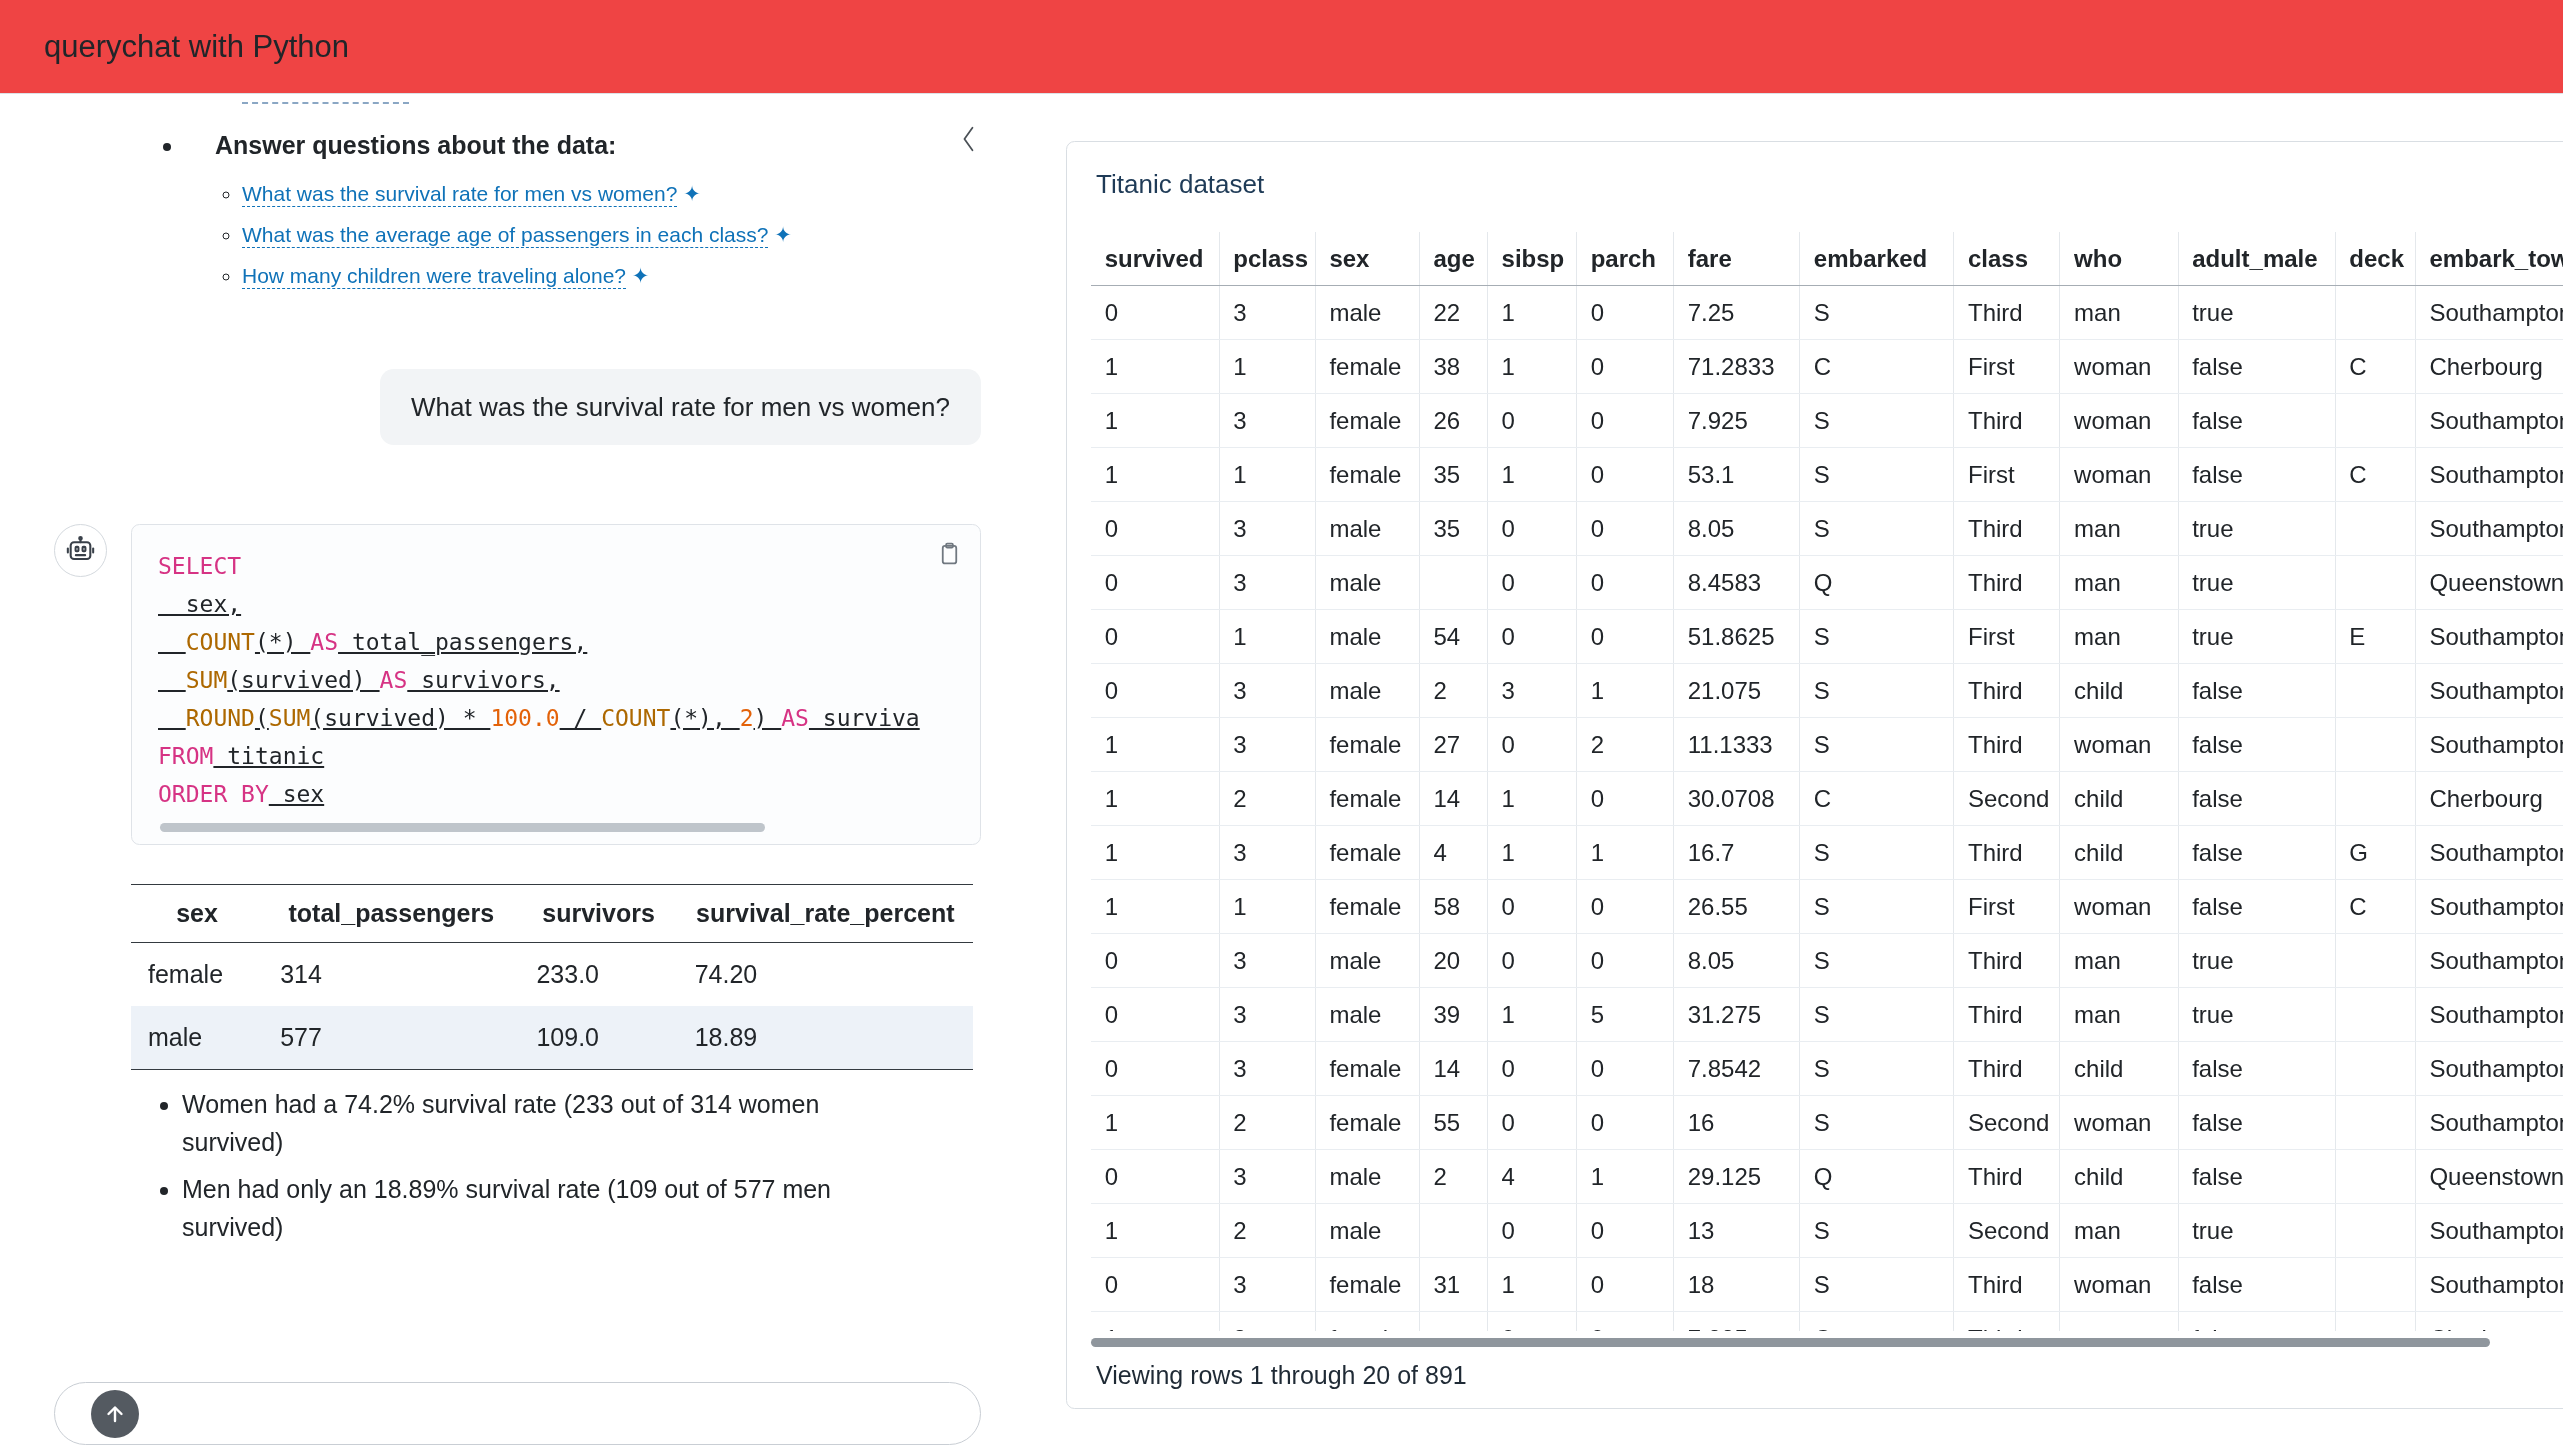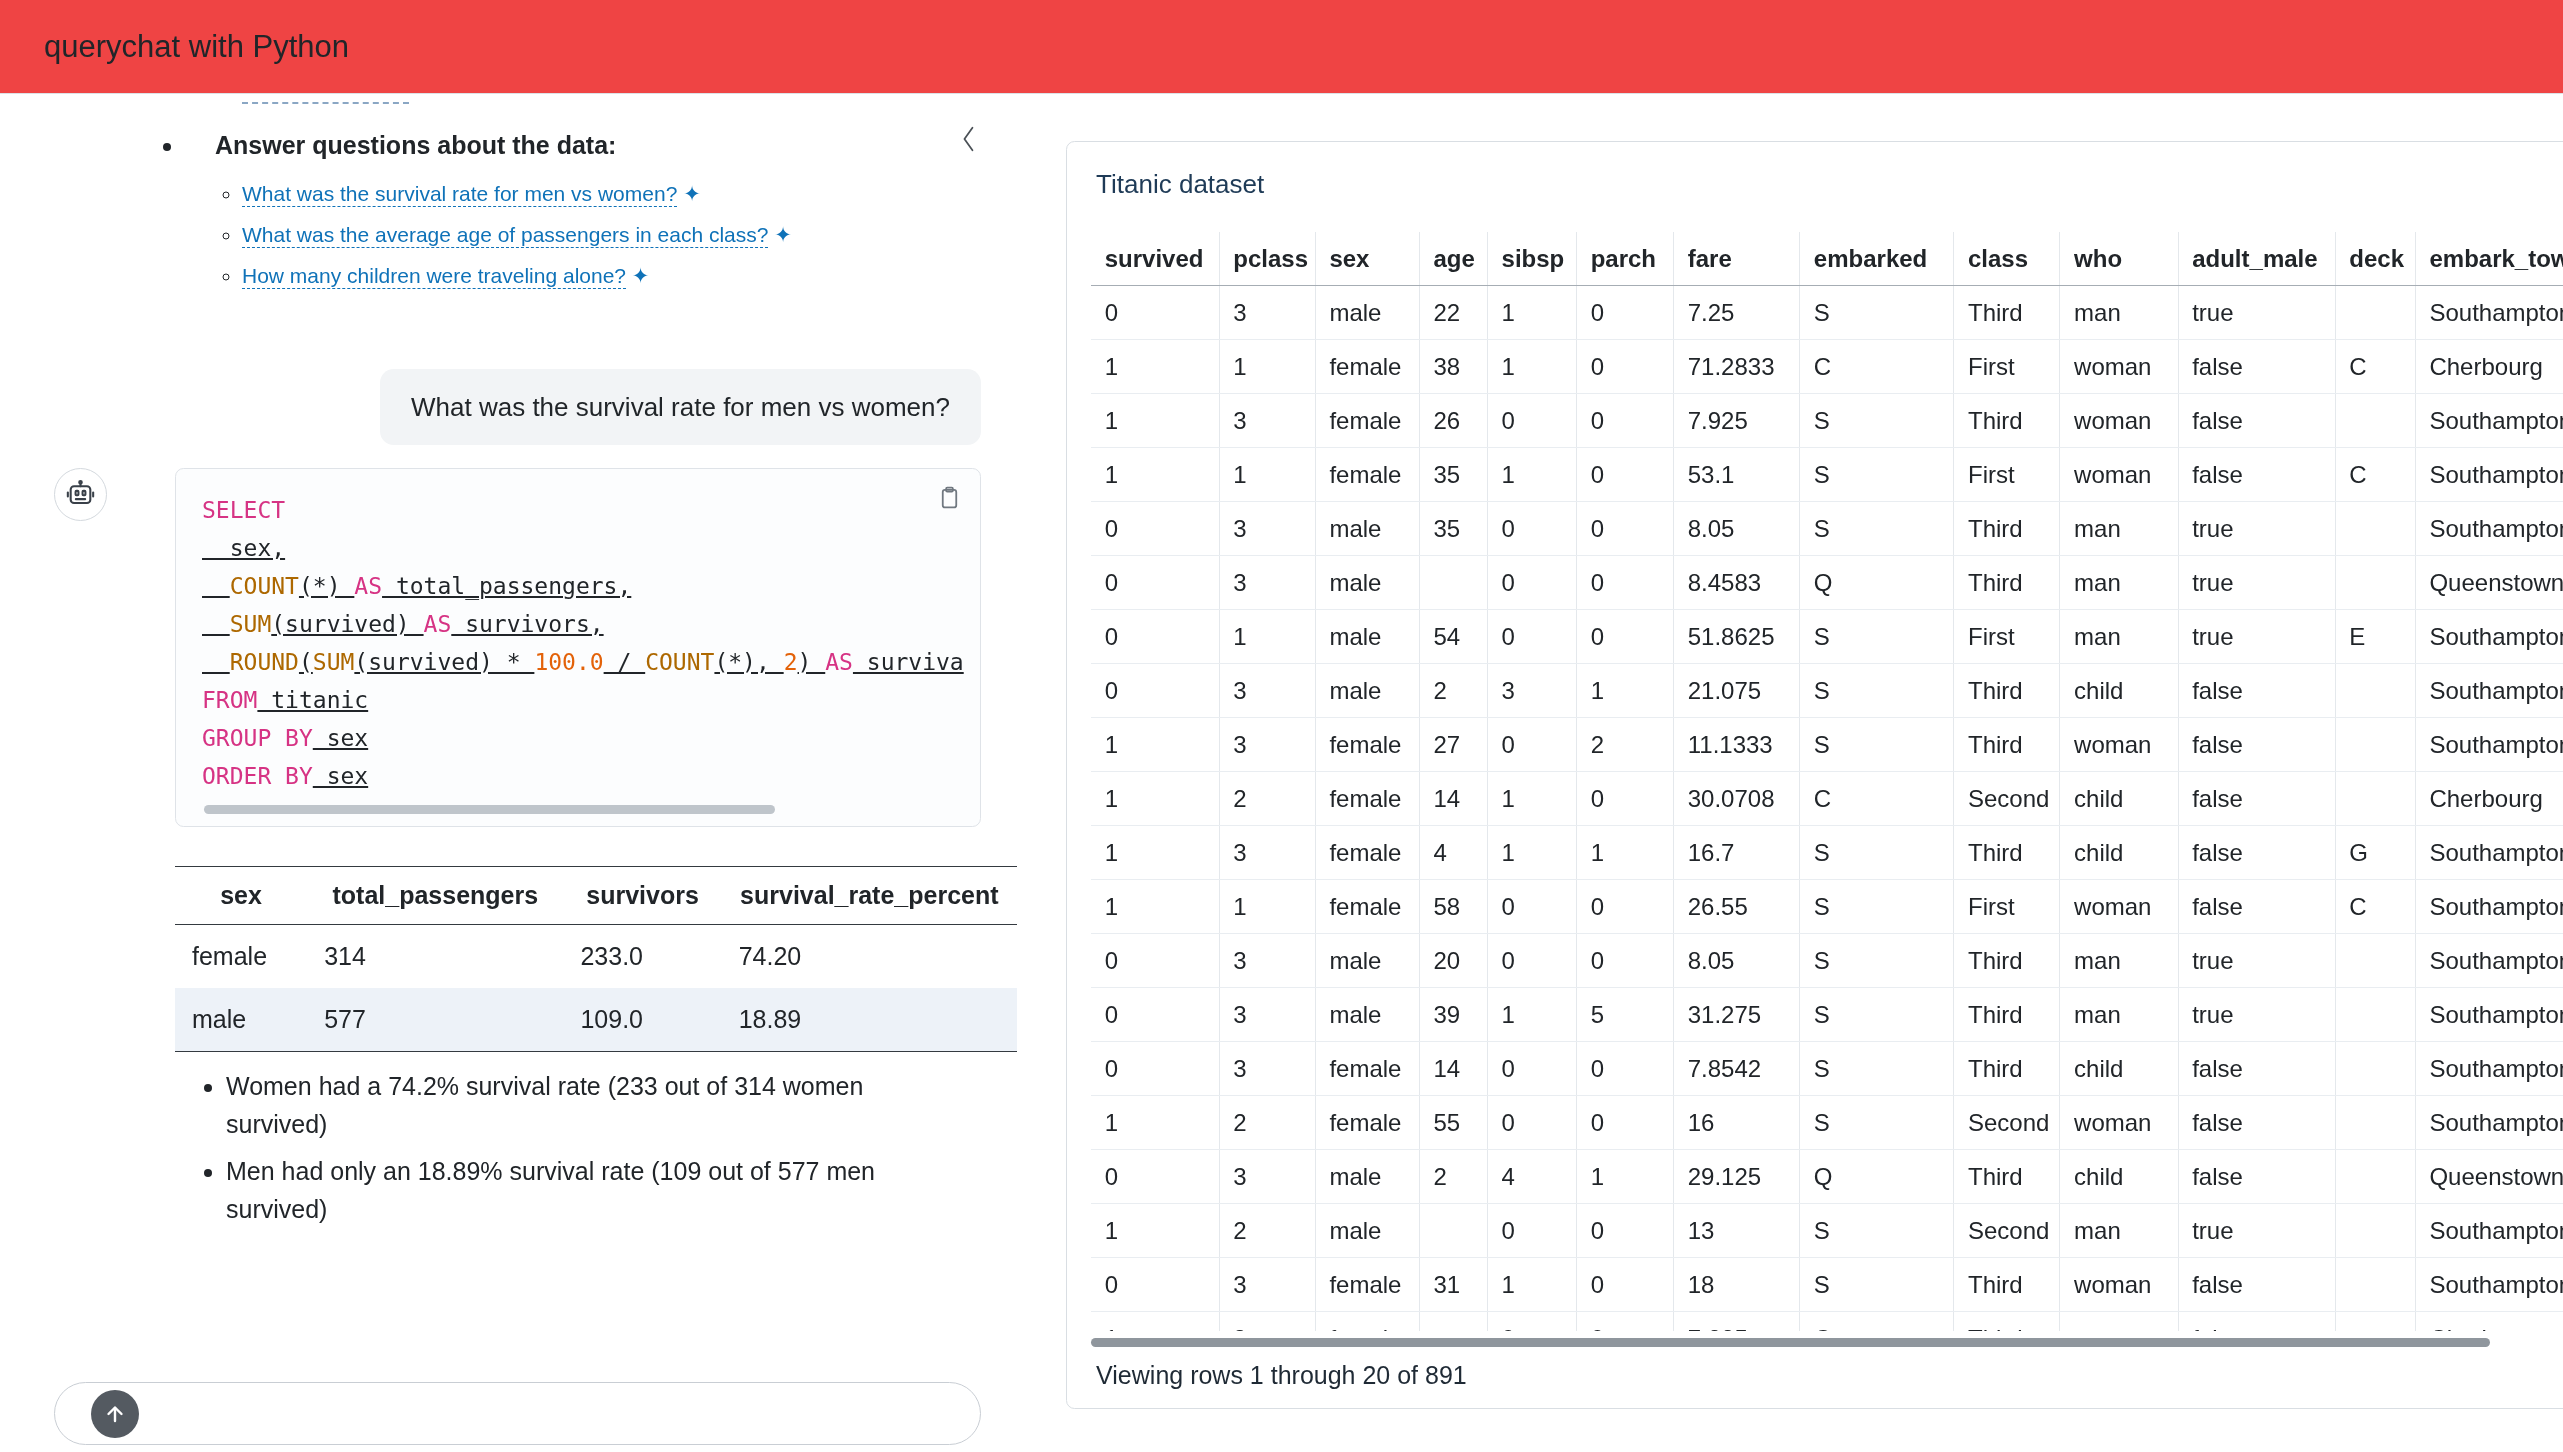--- a/index.html
+++ b/index.html
@@ -28,21 +28,21 @@
   ul.suggestion-list { list-style:circle; margin-top:8.5px; padding-left:57px; }
   ul.suggestion-list li { font-size:21px; line-height:41px; color:#212529; }
   .sug-link { color:var(--accent-link,#0f72b8); text-decoration:none; cursor:pointer;
     border-bottom:1.7px dashed var(--accent-link,#0f72b8); padding-bottom:0.9px; }
   .sug-star { color:var(--accent-link,#0f72b8); }
 
   .user-bubble { margin:73px 0 0 auto; max-width:701px; width:max-content;
     background:#f2f4f6; border-radius:13.7px; padding:19px 31px;
     font-size:26px; line-height:38px; color:#212529; }
 
-  .bot-row { display:flex; margin-top:23px;gap:44px; }
+  .bot-row { display:flex; margin-top:79px; }
   .bot-avatar { width:53px; height:53px; flex:none; border:0.9px solid #d4d9de;
     border-radius:50%; background:#fff; display:flex; align-items:center; justify-content:center; }
   .bot-content { margin-left:24px; flex:1; min-width:0; }
 
   .code-block { position:relative; border:0.9px solid #dfe3e8; border-radius:8.5px;
     background:#fcfdfe; padding:22px 26px 12px 26px; overflow:hidden; }
   .code-line { font-family:"DejaVu Sans Mono", monospace; font-size:23px;
     line-height:38px; white-space:pre; }
   .tok-pl { color:#212529;text-decoration:underline; }
   .tok-kw { color:var(--sql-keyword,#d63384); }
@@ -149,21 +149,20 @@
                 <rect x="9" y="3.2" width="6" height="3.6" rx="1"></rect>
               </svg>
             </button>
             <div>
                 <div class="code-line"><span class="tok-kw">SELECT</span></div>
                 <div class="code-line"><span class="tok-pl">  sex,</span></div>
                 <div class="code-line"><span class="tok-pl">  </span><span class="tok-fn">COUNT</span><span class="tok-pl">(*) </span><span class="tok-kw">AS</span><span class="tok-pl"> total_passengers,</span></div>
                 <div class="code-line"><span class="tok-pl">  </span><span class="tok-fn">SUM</span><span class="tok-pl">(survived) </span><span class="tok-kw">AS</span><span class="tok-pl"> survivors,</span></div>
                 <div class="code-line"><span class="tok-pl">  </span><span class="tok-fn">ROUND</span><span class="tok-pl">(</span><span class="tok-fn">SUM</span><span class="tok-pl">(survived) * </span><span class="tok-num">100.0</span><span class="tok-pl"> / </span><span class="tok-fn">COUNT</span><span class="tok-pl">(*), </span><span class="tok-num">2</span><span class="tok-pl">) </span><span class="tok-kw">AS</span><span class="tok-pl"> surviva</span></div>
                 <div class="code-line"><span class="tok-kw">FROM</span><span class="tok-pl"> titanic</span></div>
-                <div class="code-line"><span class="tok-kw">GROUP BY</span><span class="tok-pl"> sex</span></div>
                 <div class="code-line"><span class="tok-kw">ORDER BY</span><span class="tok-pl"> sex</span></div>
               </div>
             <div class="code-scrollbar">
               <div class="thumb"></div>
             </div>
           </div>
 
           <table class="result-table">
             <thead>
               <tr>

